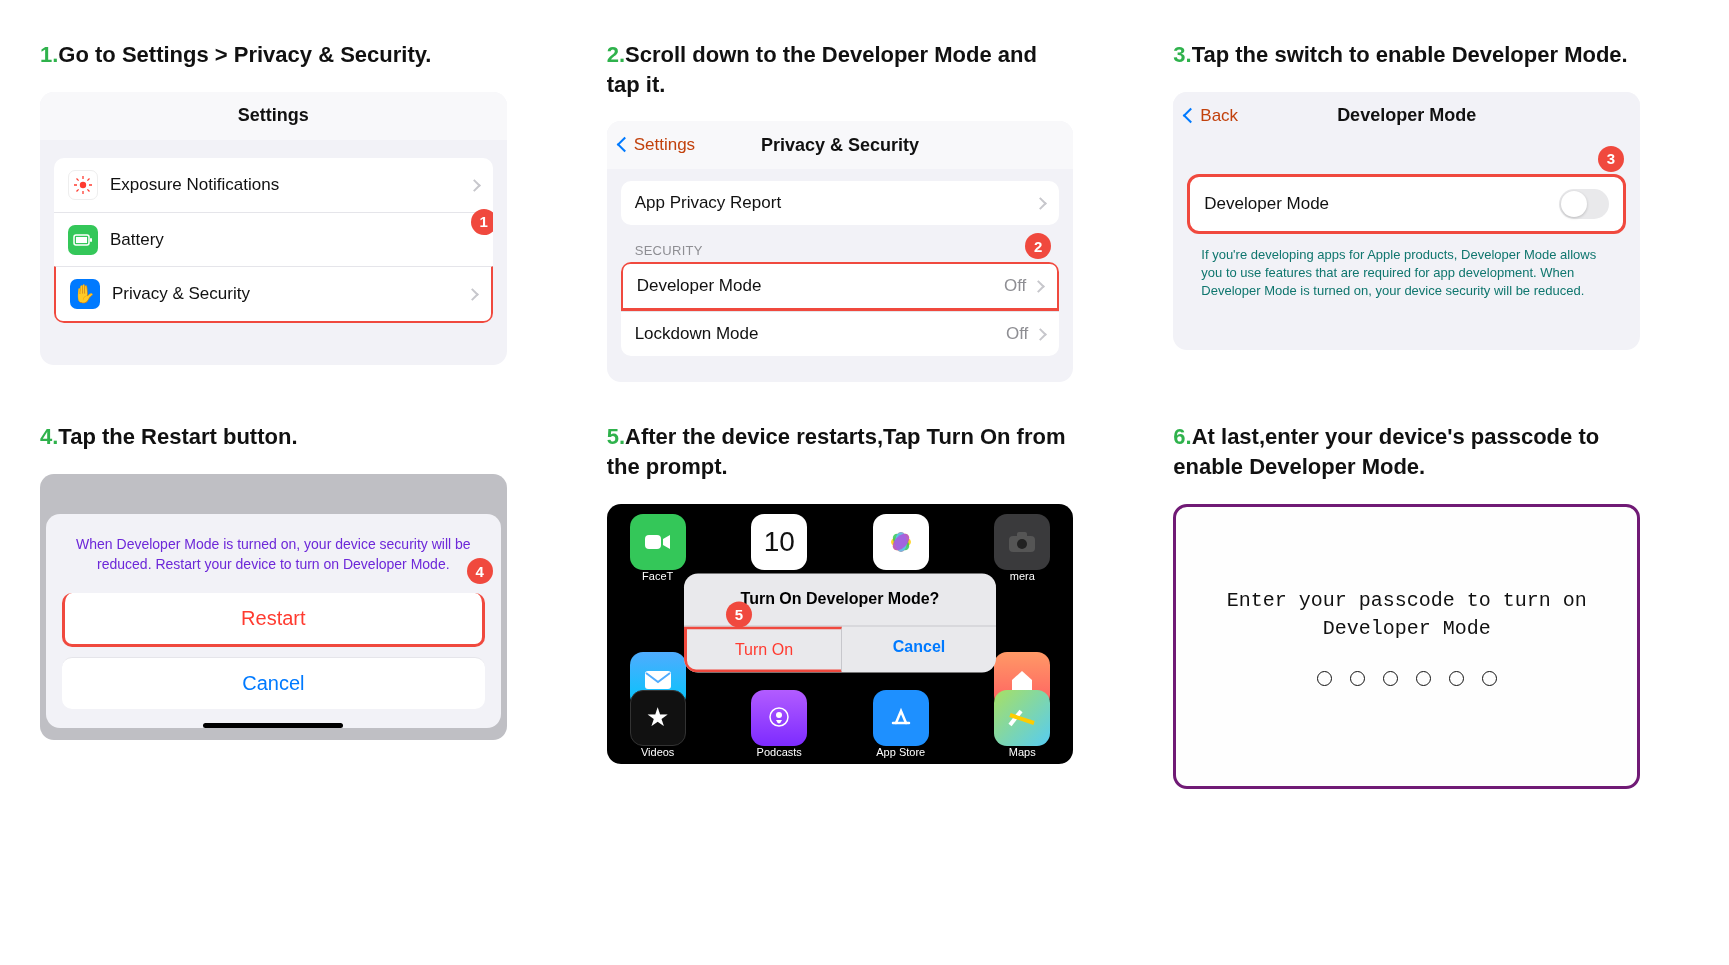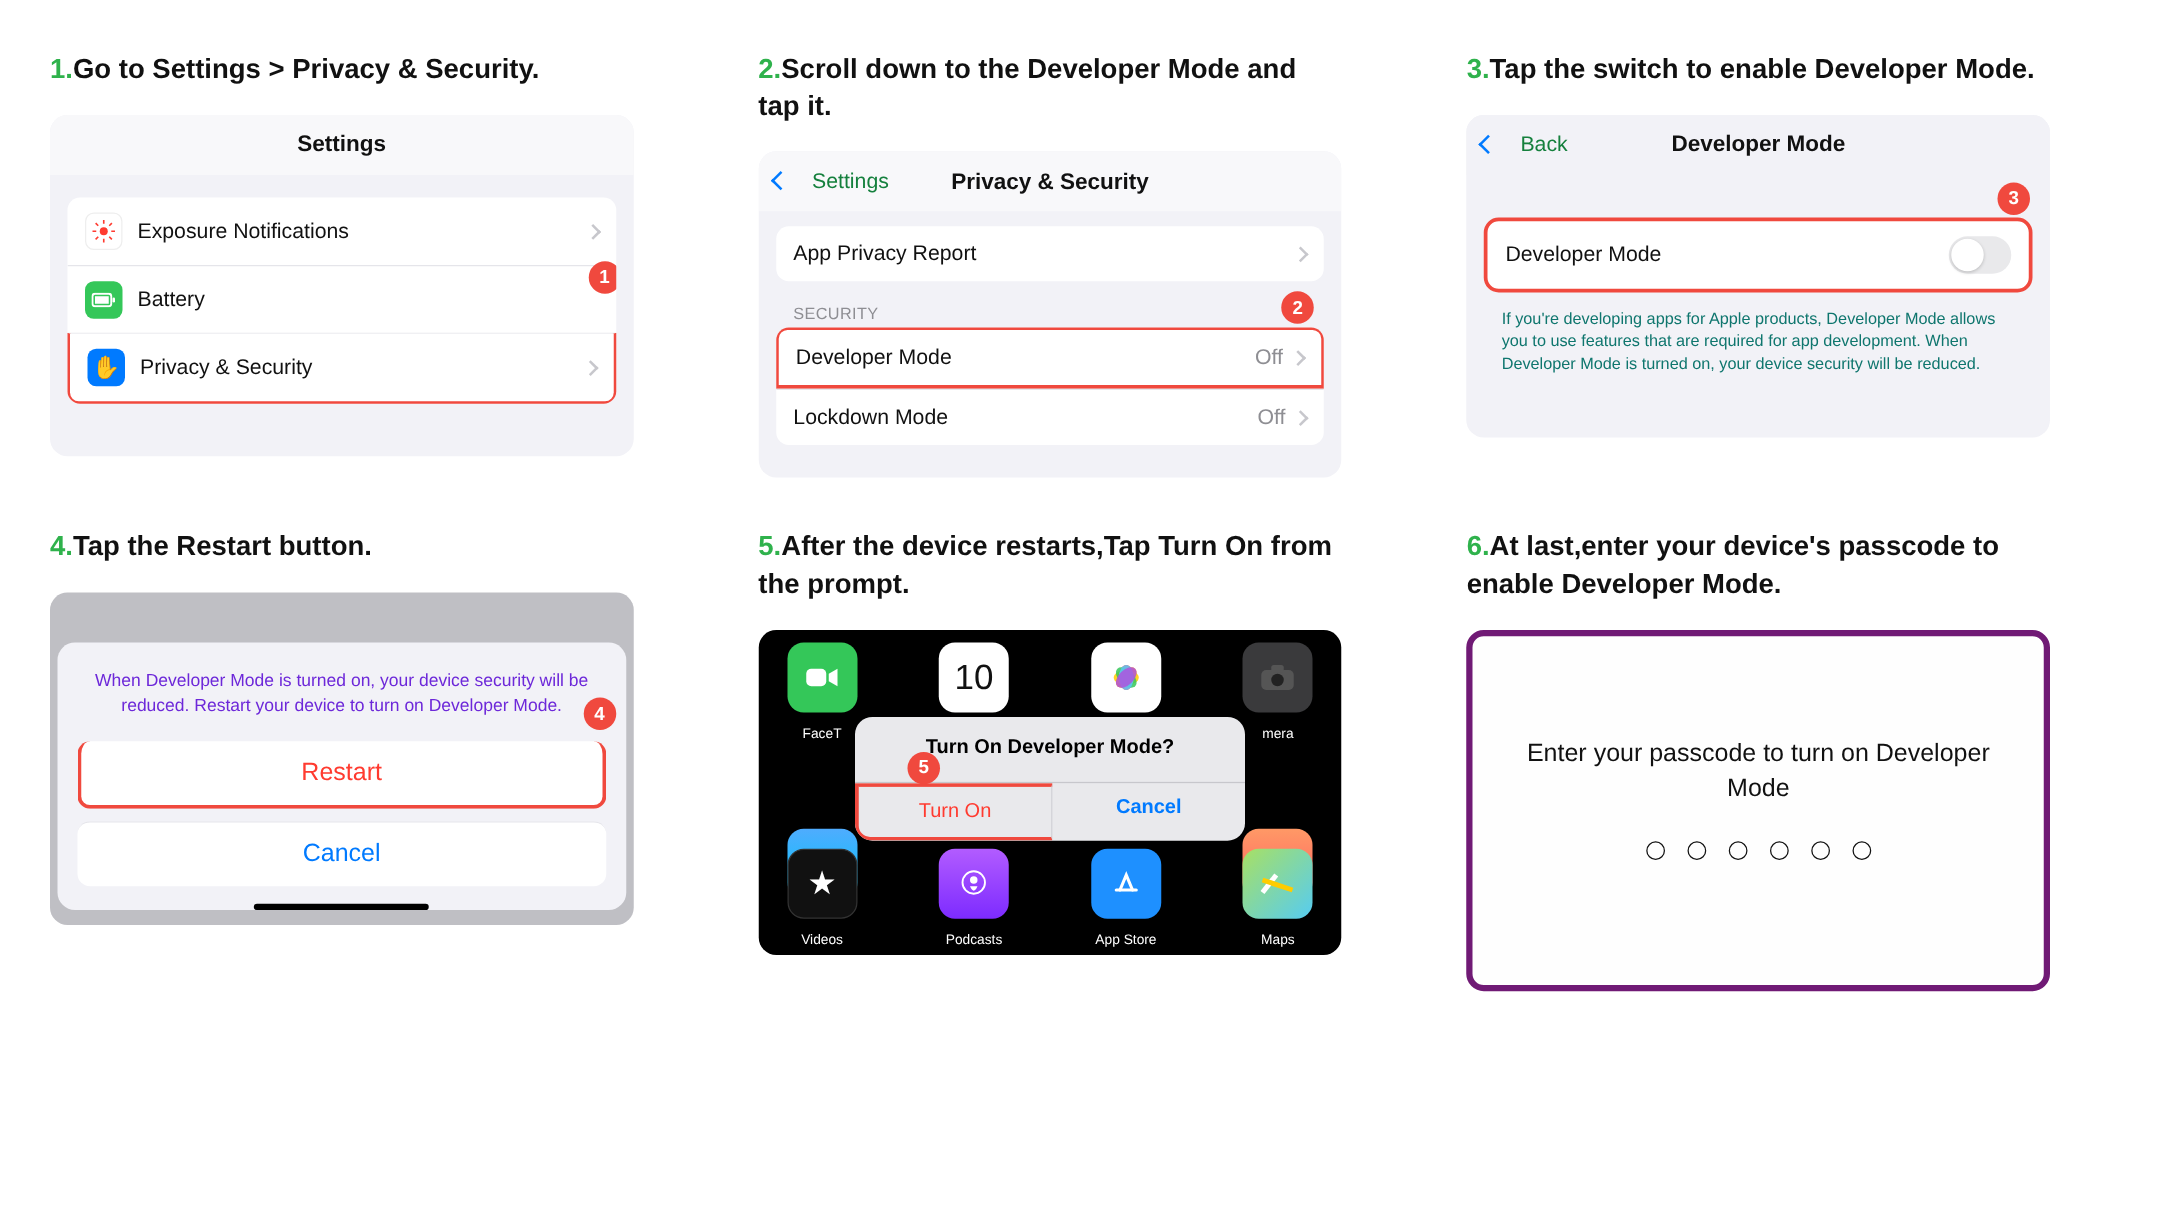--- a/index.html
+++ b/index.html
@@ -38,22 +38,22 @@
     font-size: 18px;
     font-weight: 600;
     color: #111;
     background:#f8f8fa;
   }
   .ios-back {
     position: absolute;
     left: 12px;
     display: flex;
     align-items: center;
-    gap: 18px;
-    color: #15803d;
+    gap: 2px;
+    color: #c2410c;
     font-size: 17px;
     font-weight: 400;
   }
   .chev-left::before {
     content: "";
     display: inline-block;
     width: 9px; height: 9px;
     border-left: 2.5px solid #007aff;
     border-bottom: 2.5px solid #007aff;
     transform: rotate(45deg);
@@ -183,21 +183,21 @@
     position:relative;
     height: 260px;
     overflow:hidden;
   }
   .hs-row { display:flex; justify-content:space-between; padding: 0 6px; }
   .hs-icon {
     width:56px;height:56px;border-radius:13px;
     display:flex;align-items:center;justify-content:center;
     font-size:26px;
   }
-  .hs-label { color:#fff; font-size:11px; text-align:right; margin-top:11px;}
+  .hs-label { color:#fff; font-size:11px; text-align:right; margin-top:0;}
   .hs-col { display:flex; flex-direction:column; align-items:center; width:70px;}
   .alert {
     position:absolute;
     left:50%; top:46%;
     transform:translate(-50%,-50%);
     width: 312px;
     background: #e9e9ec;
     border-radius: 14px;
     overflow:hidden;
     text-align:center;
@@ -205,24 +205,25 @@
   .alert-title { font-size:16px; font-weight:700; padding: 16px 16px 4px;}
   .alert-body { font-size:12.5px; color:#333; padding: 0 16px 14px; line-height:1.35;}
   .alert-btns { display:flex; border-top:1px solid #c7c7cc;}
   .alert-btn { flex:1; padding:11px 0; font-size:16px;}
   .alert-btn.turnon { color:#ff3b30; border-right:1px solid #c7c7cc;}
   .alert-btn.cancel { color:#007aff; font-weight:600;}
 
   
   .passcode-panel {
     background:#fefefe;
-    border:5px solid #701a75;
+    border:3px solid #701a75;
     border-radius:14px;
     padding: 80px 20px 100px;
     text-align:center;
+    font-family:Liberation Mono, monospace;
   }
   .passcode-text { font-size:20px; color:#111; line-height:1.4; margin-bottom:28px;}
   .dots { display:flex; gap:18px; justify-content:center;}
   .dot { width:15px;height:15px;border:1.8px solid #111;border-radius:50%;}
 
   .rel { position:relative; }
 </style>
 </head>
 <body>
 

